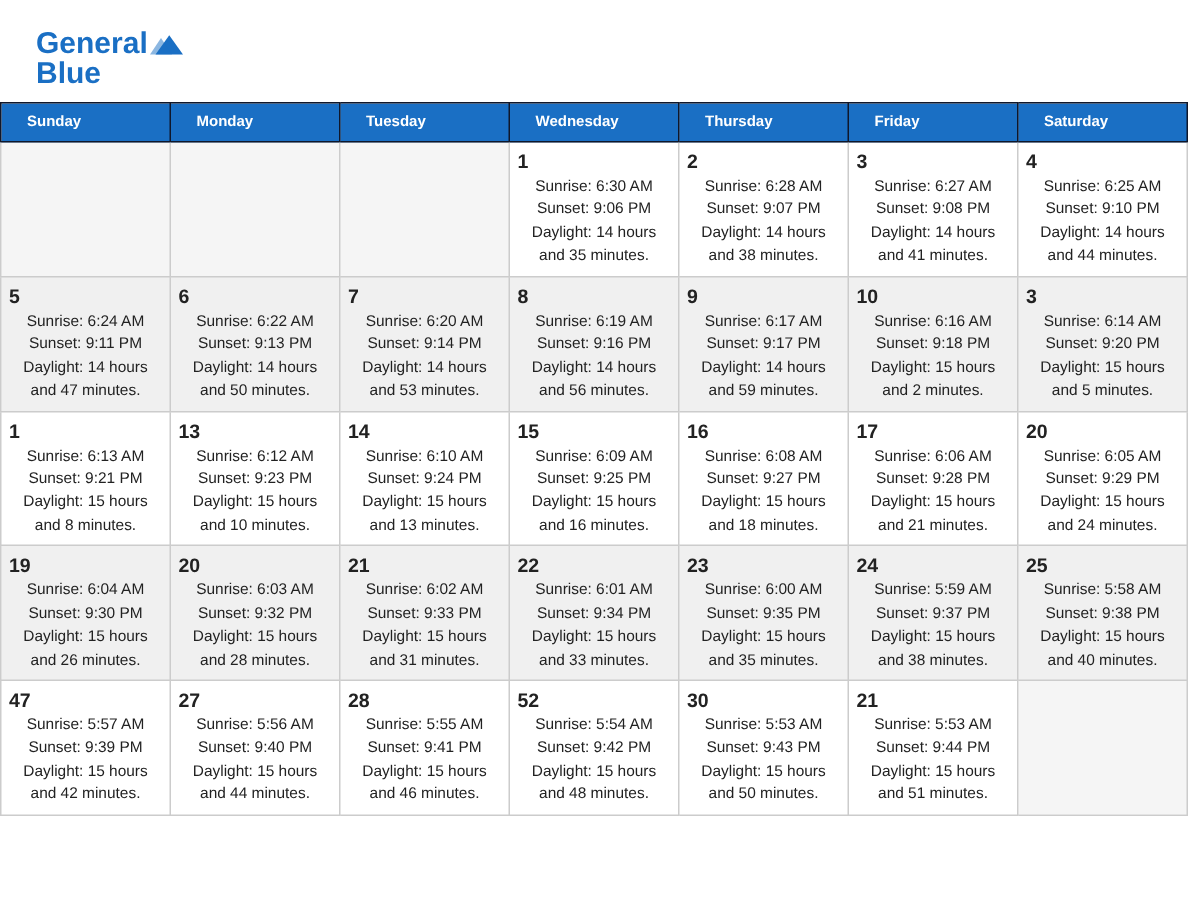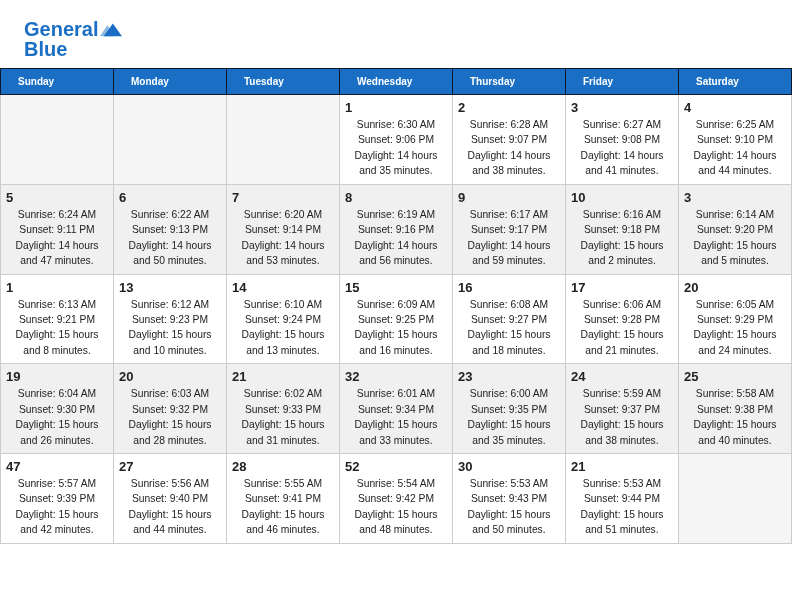--- a/index.html
+++ b/index.html
@@ -225,21 +225,21 @@
         </td>
         <td>
           <span class="day-number">20</span>
           <div class="day-info">Sunrise: 6:03 AM<br>Sunset: 9:32 PM<br>Daylight: 15 hours and 28 minutes.</div>
         </td>
         <td>
           <span class="day-number">21</span>
           <div class="day-info">Sunrise: 6:02 AM<br>Sunset: 9:33 PM<br>Daylight: 15 hours and 31 minutes.</div>
         </td>
         <td>
-          <span class="day-number">32</span>
+          <span class="day-number">22</span>
           <div class="day-info">Sunrise: 6:01 AM<br>Sunset: 9:34 PM<br>Daylight: 15 hours and 33 minutes.</div>
         </td>
         <td>
           <span class="day-number">23</span>
           <div class="day-info">Sunrise: 6:00 AM<br>Sunset: 9:35 PM<br>Daylight: 15 hours and 35 minutes.</div>
         </td>
         <td>
           <span class="day-number">24</span>
           <div class="day-info">Sunrise: 5:59 AM<br>Sunset: 9:37 PM<br>Daylight: 15 hours and 38 minutes.</div>
         </td>

